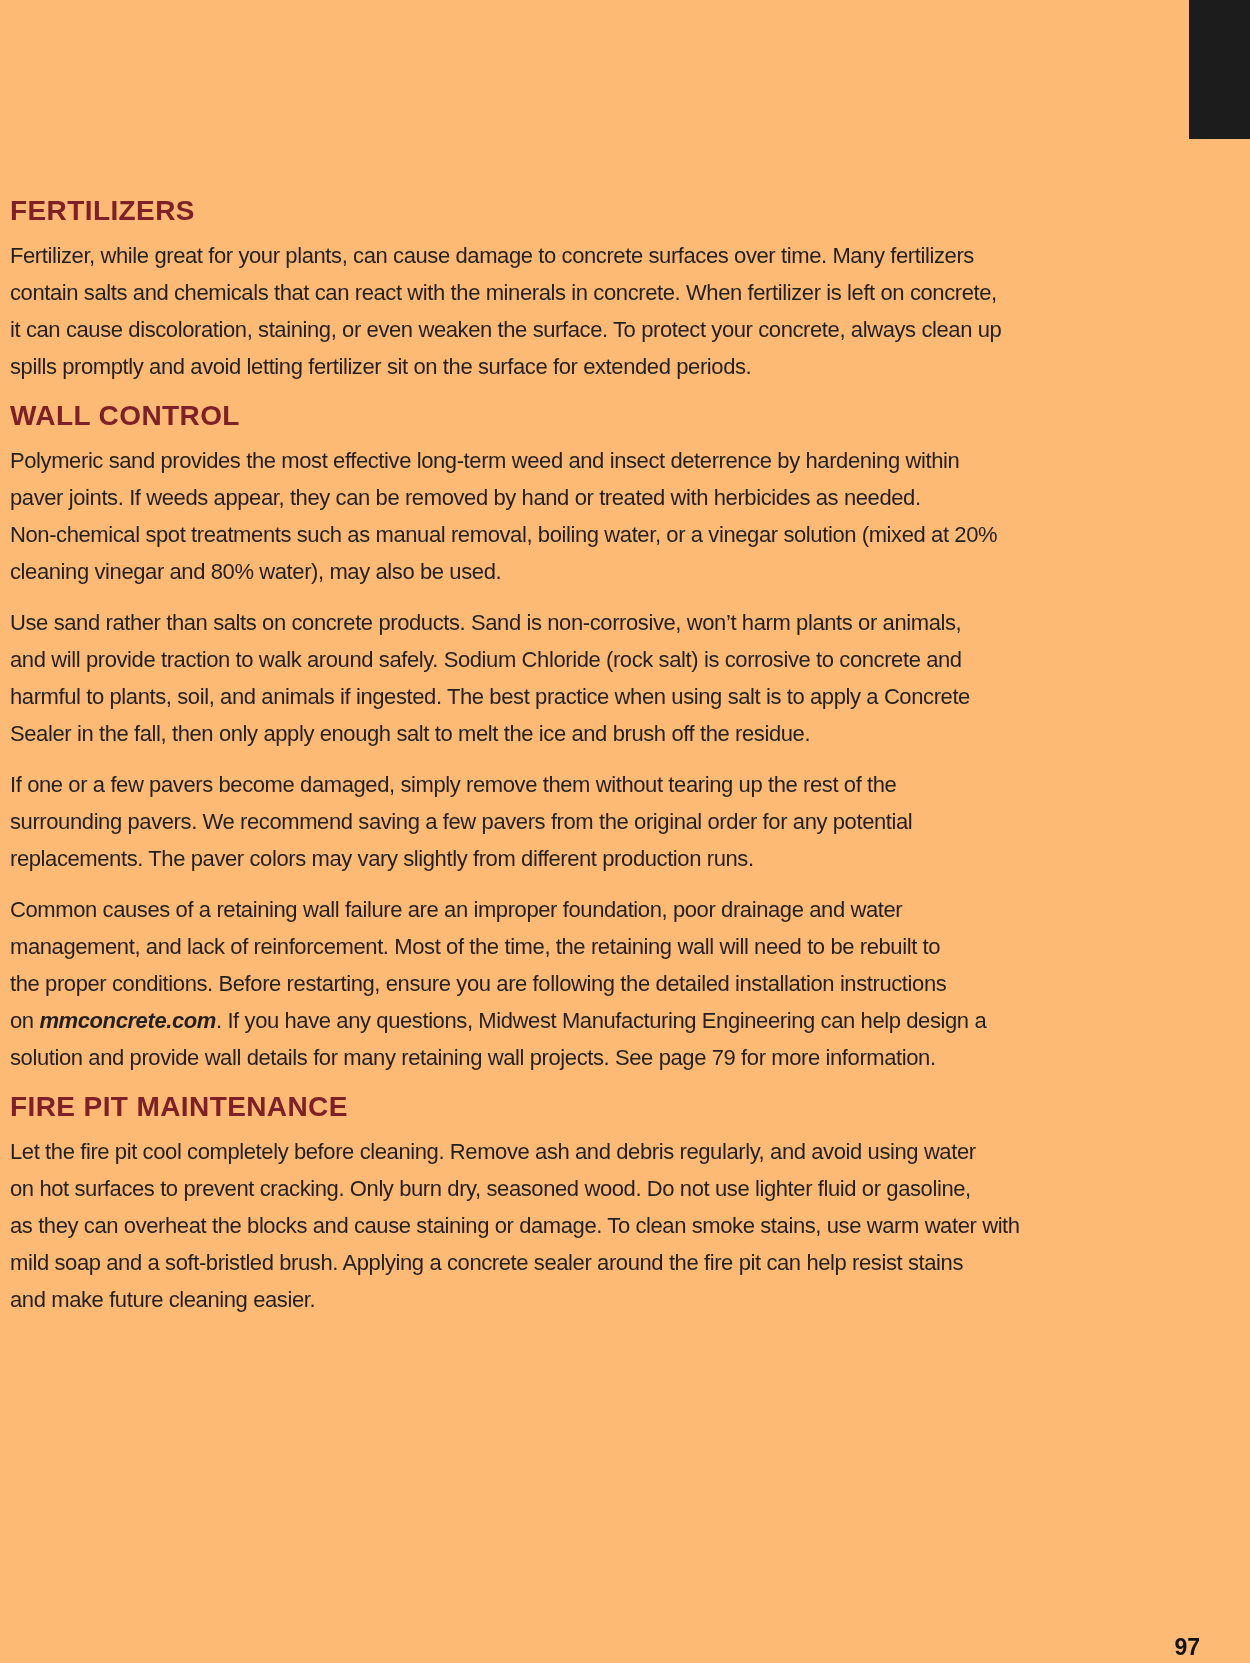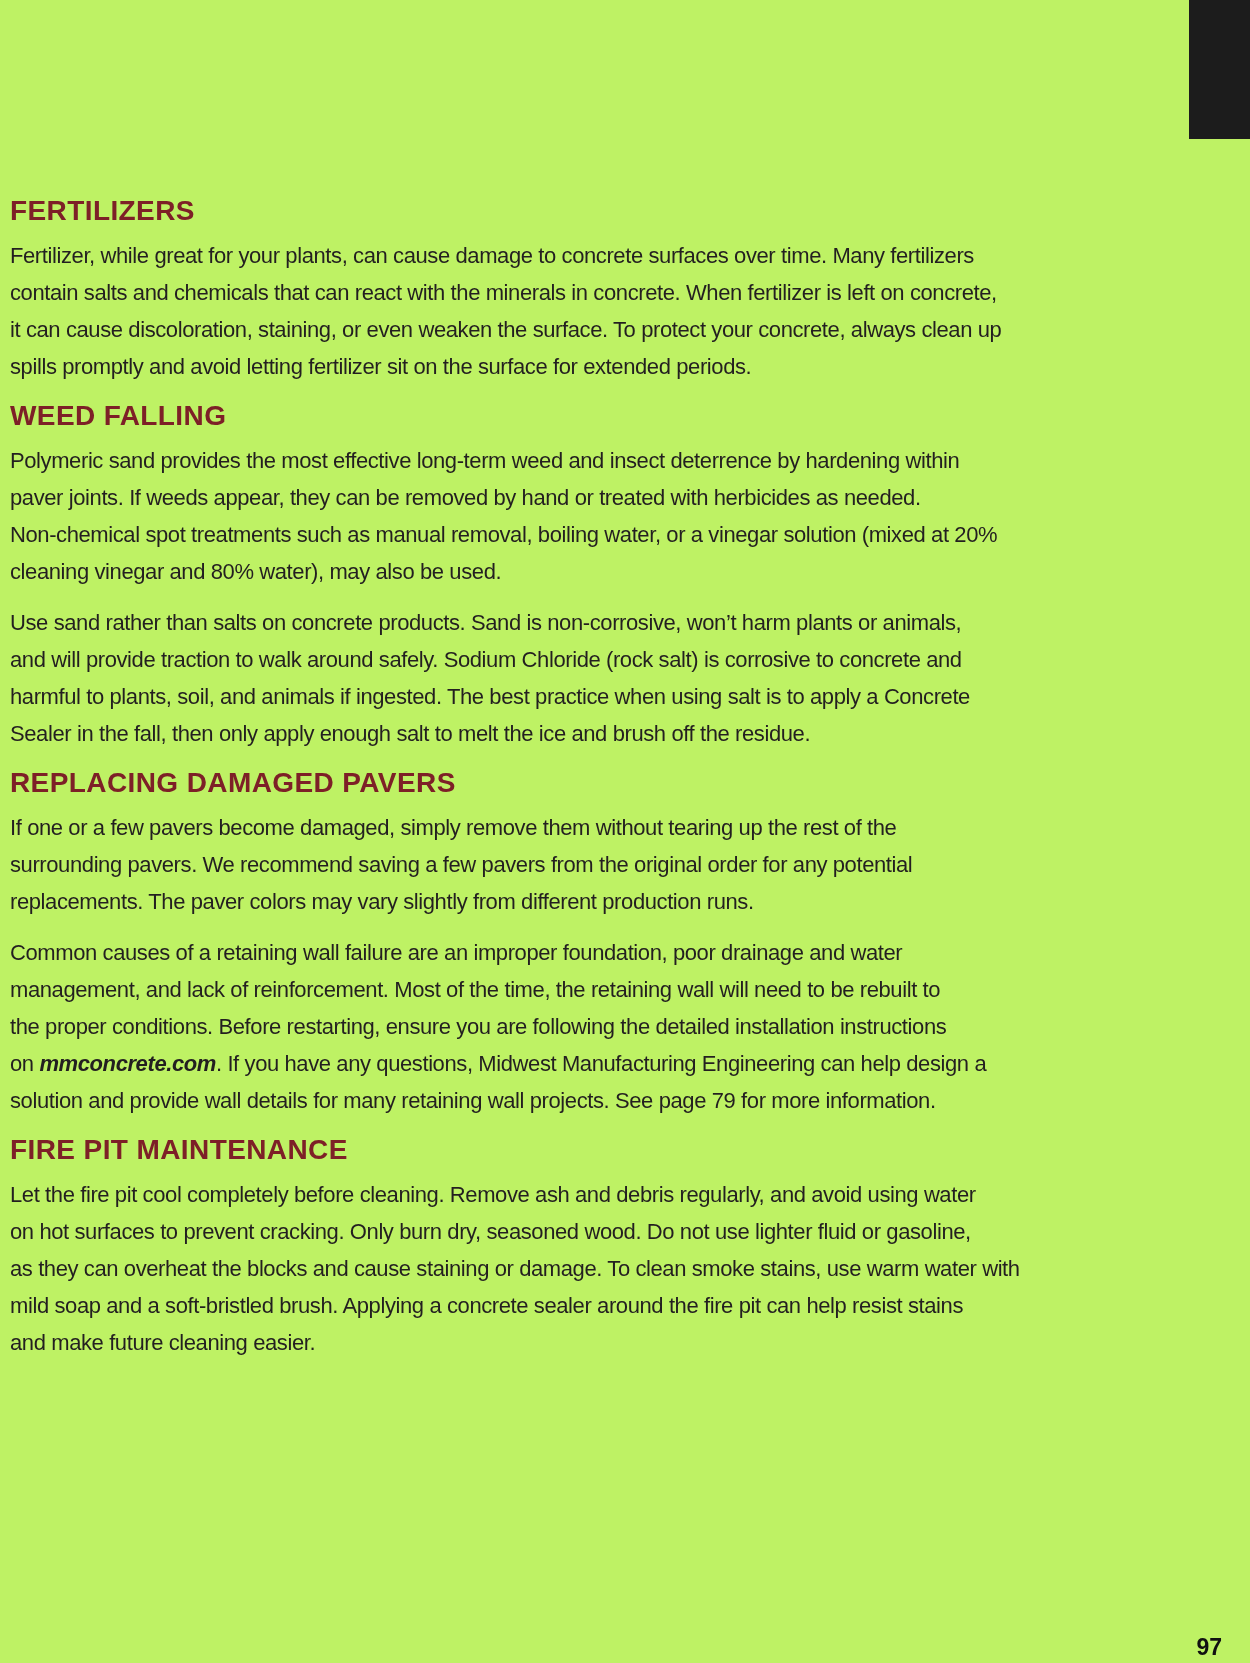--- a/index.html
+++ b/index.html
@@ -1,20 +1,20 @@
 <!DOCTYPE html>
 <html><head>
 <meta charset="utf-8">
 <style>
   html, body { margin: 0; padding: 0; background: #ffffff; }
   .page {
     position: relative;
     width: 1250px;
     height: 1663px;
-    background: #bef264;
+    background: #fdba74;
     font-family: "Liberation Sans", sans-serif;
     overflow: hidden;
   }
   .corner-tab {
     position: absolute;
     top: 0;
     right: 0;
     width: 61px;
     height: 139px;
     background: #1c1c1c;
@@ -42,21 +42,21 @@
     color: #231f20;
     white-space: pre-line;
   }
   em.site-ref {
     font-style: italic;
     font-weight: 700;
     margin-top: 20px;
   }
   .page-number {
     position: absolute;
-    right: 28px;
+    right: 50px;
     bottom: 2px;
     font-size: 23px;
     font-weight: 700;
     color: #111111;
   }
 </style>
 </head>
 <body>
 
 <div class="page">
@@ -67,36 +67,35 @@
 
     <section class="doc-section">
       <h2 class="section-heading">FERTILIZERS</h2>
       <p class="section-body">Fertilizer, while great for your plants, can cause damage to concrete surfaces over time. Many fertilizers
 contain salts and chemicals that can react with the minerals in concrete. When fertilizer is left on concrete,
 it can cause discoloration, staining, or even weaken the surface. To protect your concrete, always clean up
 spills promptly and avoid letting fertilizer sit on the surface for extended periods.</p>
     </section>
 
     <section class="doc-section">
-      <h2 class="section-heading">WEED FALLING</h2>
+      <h2 class="section-heading">WALL CONTROL</h2>
       <p class="section-body">Polymeric sand provides the most effective long-term weed and insect deterrence by hardening within
 paver joints. If weeds appear, they can be removed by hand or treated with herbicides as needed.
 Non-chemical spot treatments such as manual removal, boiling water, or a vinegar solution (mixed at 20%
 cleaning vinegar and 80% water), may also be used.</p>
     </section>
 
     <section class="doc-section">
       <p class="section-body">Use sand rather than salts on concrete products. Sand is non-corrosive, won’t harm plants or animals,
 and will provide traction to walk around safely. Sodium Chloride (rock salt) is corrosive to concrete and
 harmful to plants, soil, and animals if ingested. The best practice when using salt is to apply a Concrete
 Sealer in the fall, then only apply enough salt to melt the ice and brush off the residue.</p>
     </section>
 
     <section class="doc-section">
-      <h2 class="section-heading">REPLACING DAMAGED PAVERS</h2>
       <p class="section-body">If one or a few pavers become damaged, simply remove them without tearing up the rest of the
 surrounding pavers. We recommend saving a few pavers from the original order for any potential
 replacements. The paver colors may vary slightly from different production runs.</p>
     </section>
 
     <section class="doc-section">
       <p class="section-body"><span>Common causes of a retaining wall failure are an improper foundation, poor drainage and water
 management, and lack of reinforcement. Most of the time, the retaining wall will need to be rebuilt to
 the proper conditions. Before restarting, ensure you are following the detailed installation instructions
 on </span><em class="site-ref">mmconcrete.com</em><span>. If you have any questions, Midwest Manufacturing Engineering can help design a

